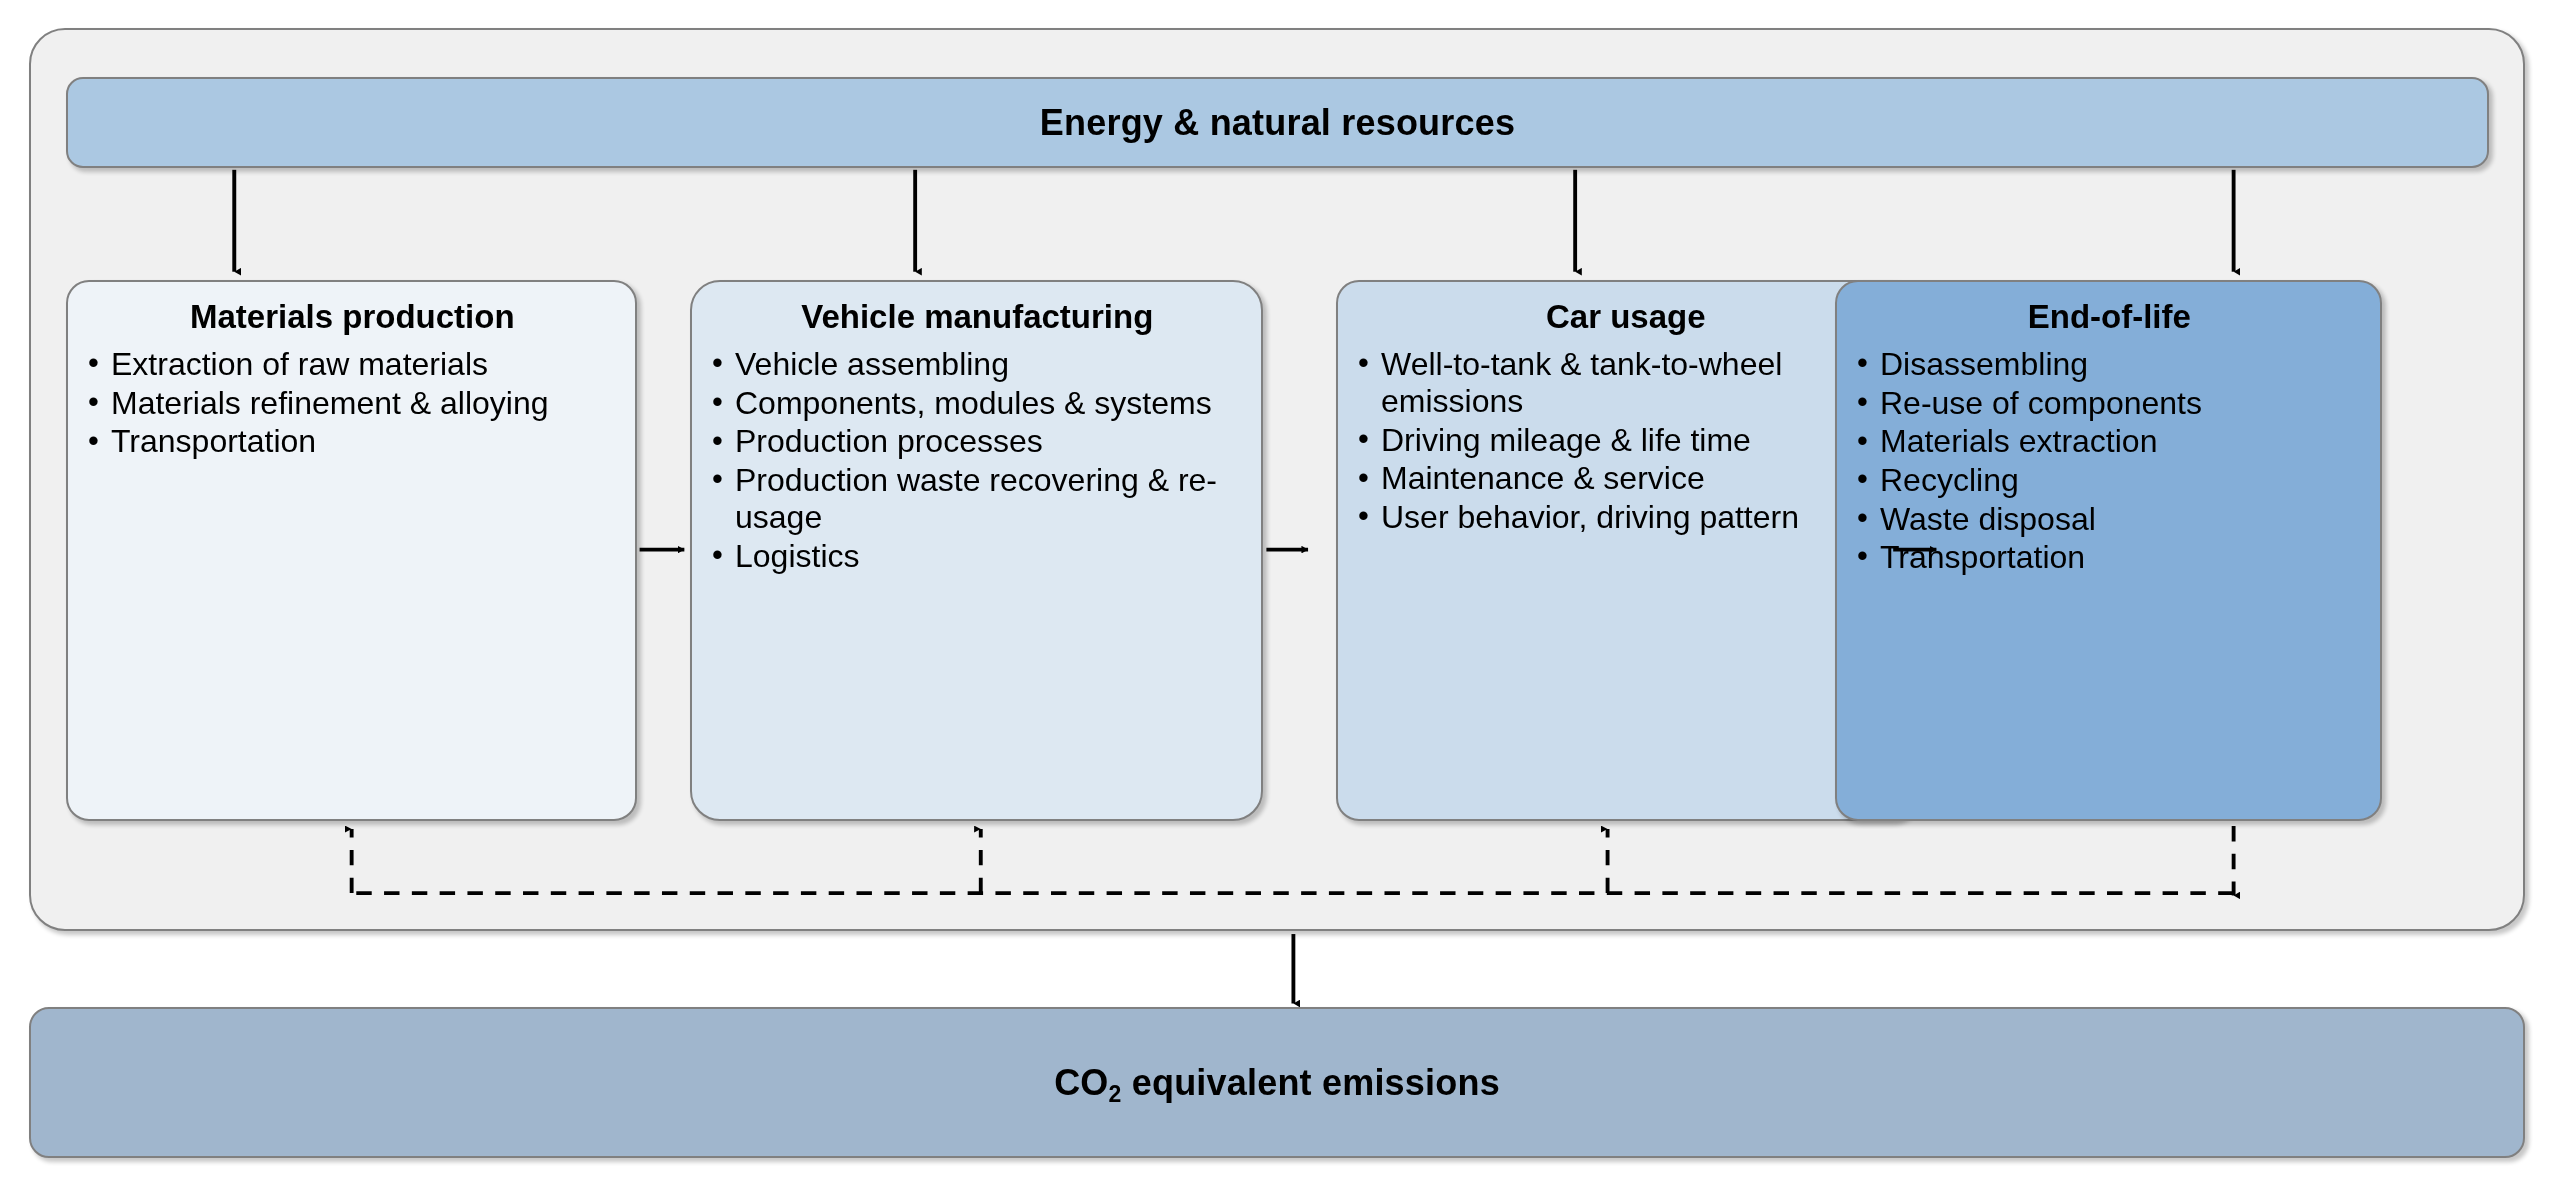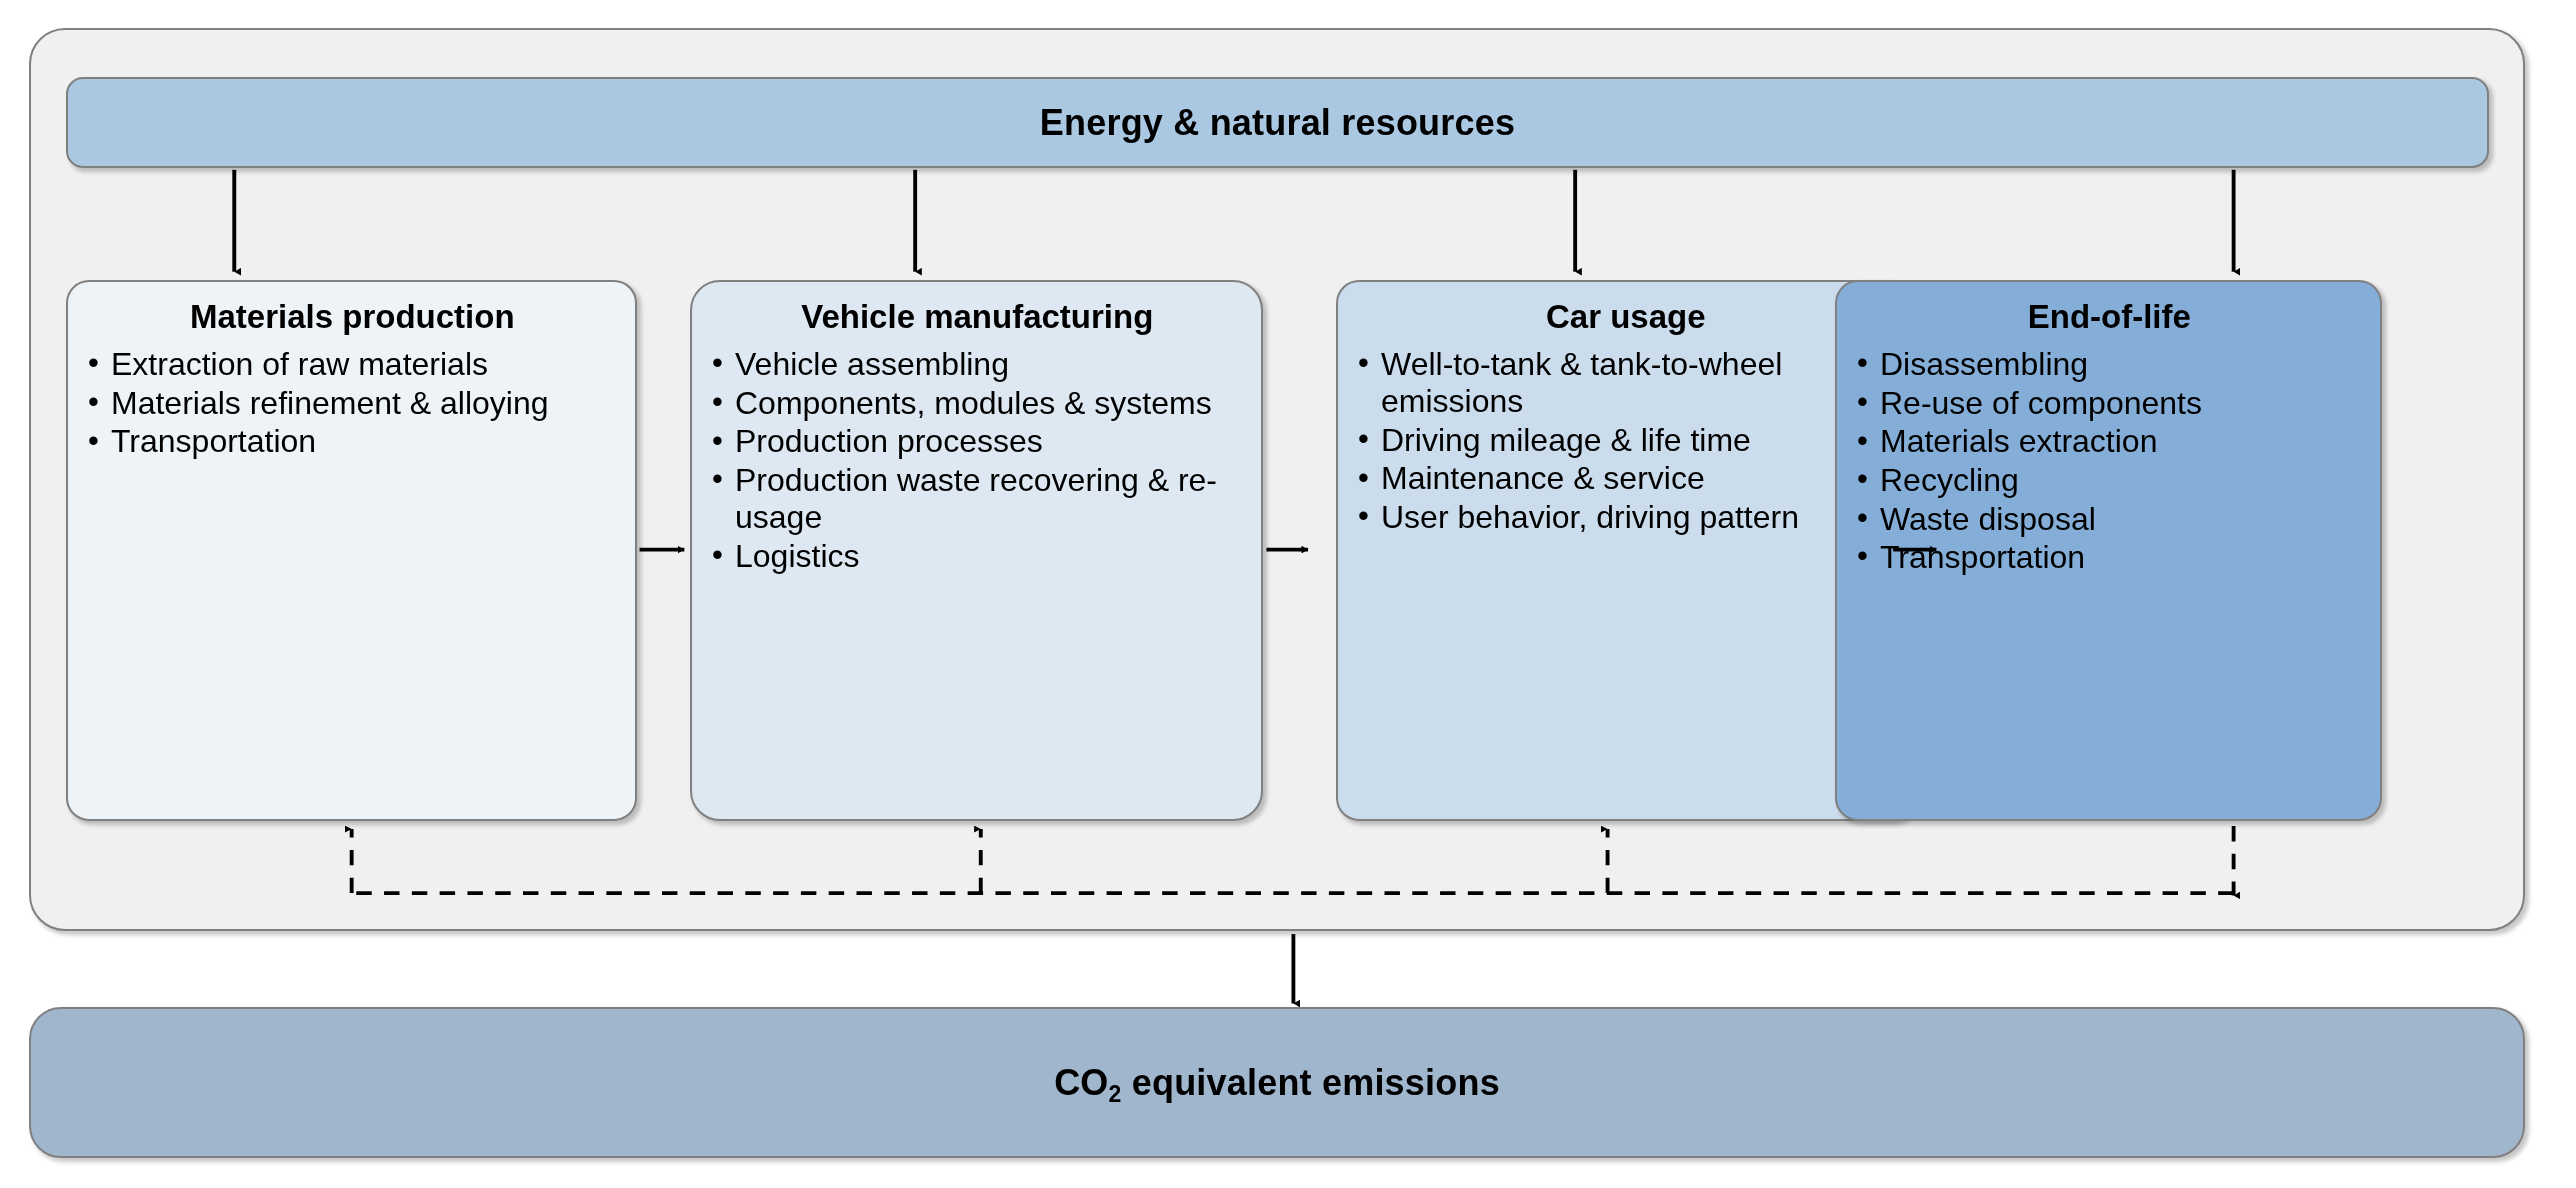--- a/index.html
+++ b/index.html
@@ -67,21 +67,21 @@
     height: 91px;
     background: #abc8e2;
   }
 
   #co2-banner {
     left: 29px;
     top: 1007px;
     width: 2496px;
     height: 151px;
     background: #a0b6cd;
-    border-radius: 32px;
+    border-radius: 20px;
   }
 
   
   .stage-box {
     position: absolute;
     top: 280px;
     height: 541px;
     border: 2.3px solid #808080;
     border-radius: 23px;
     box-sizing: border-box;

